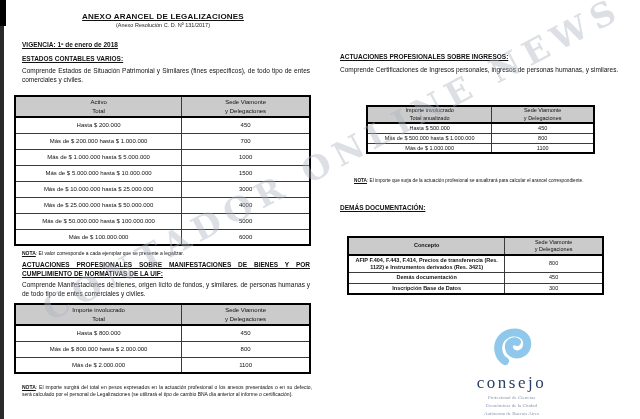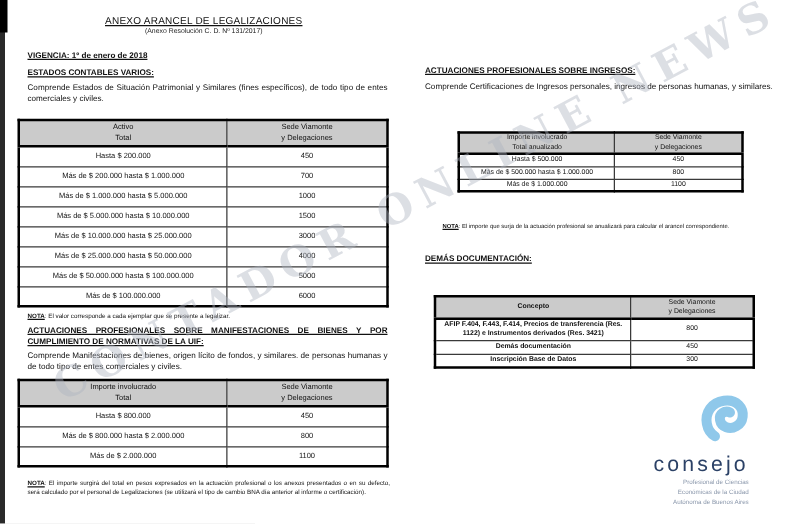--- a/index.html
+++ b/index.html
@@ -16,21 +16,21 @@
 
   
   .watermark {
     left:45px; top:292px; transform:rotate(-28deg); transform-origin:0 50%;
     font-family:"DejaVu Serif", serif; font-weight:bold;
     font-size:33px; letter-spacing:7px; color:#aeb4c0; opacity:.42;
     white-space:nowrap; z-index:40; pointer-events:none;
   }
 
   .doc-title { left:14px; top:12px; width:298px; text-align:center; }
-  .doc-title h1 { font-size:8px; font-weight:normal; text-decoration:underline; letter-spacing:.2px; }
+  .doc-title h1 { font-size:8px; font-weight:bold; text-decoration:underline; letter-spacing:.2px; }
   .doc-title .sub { font-size:5.5px; margin-top:1px; color:#222; }
 
   .h-underline { font-size:6.5px; font-weight:bold; text-decoration:underline; }
   .para { font-size:6.5px; text-align:justify; line-height:1.4; }
 
   table { border-collapse:collapse; width:100%; table-layout:fixed; }
   table { border:2px solid #000; background:#fff; }
   td, th { border:1px solid #3a3a3a; text-align:center; vertical-align:middle; font-weight:normal; }
   thead th { background:#cbcbcb; border-bottom:2px solid #000; }
 
@@ -45,21 +45,21 @@
   .t-concepto { font-size:5.5px; }
   .t-concepto thead th { height:18px; line-height:1.3; }
   .t-concepto td { height:11px; line-height:1.25; padding:1px 3px; }
   .t-concepto td.concept { font-weight:bold; }
   .t-concepto thead th.concept-h { font-weight:bold; }
 
   .nota { font-size:5px; line-height:1.45; color:#111; }
   .nota .nlabel { font-weight:bold; text-decoration:underline; }
   .nota-sm { font-size:4.7px; }
 
-  .logo { left:424px; top:314px; width:175px; text-align:right; }
+  .logo { left:424px; top:326px; width:175px; text-align:center;font-family:Liberation Serif, serif; }
   .logo .word { font-size:17px; color:#2b4166; letter-spacing:2.5px; line-height:1; margin-top:2px; }
   .logo .tagline { font-size:5px; color:#8a97ab; line-height:1.55; margin-top:3px; }
 </style>
 </head>
 <body>
 
 <div class="page">
 
   <div class="abs scan-strip"></div>
   <div class="abs scan-corner"></div>

